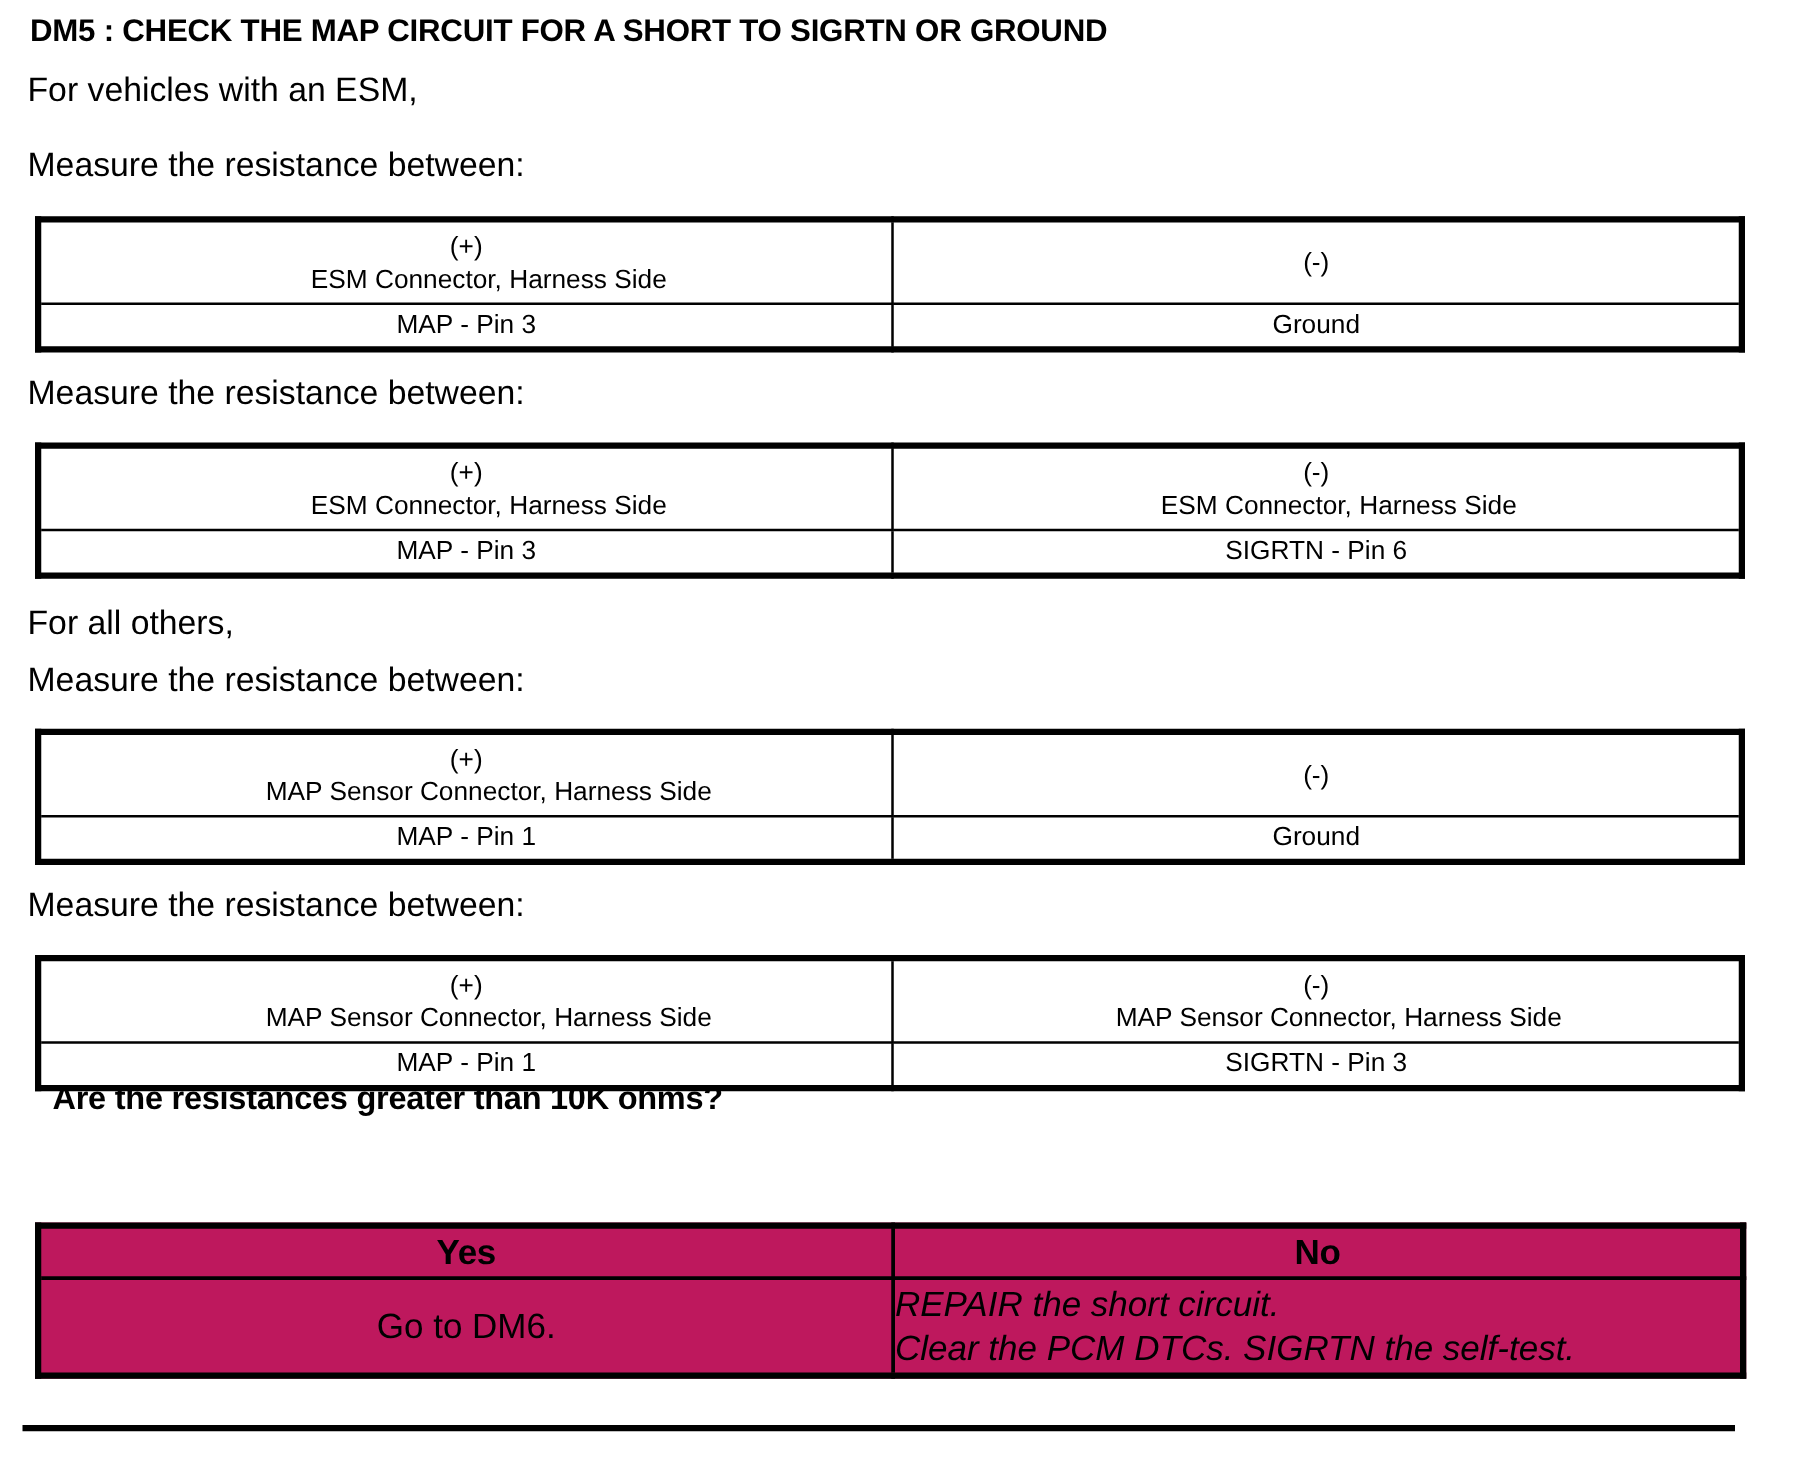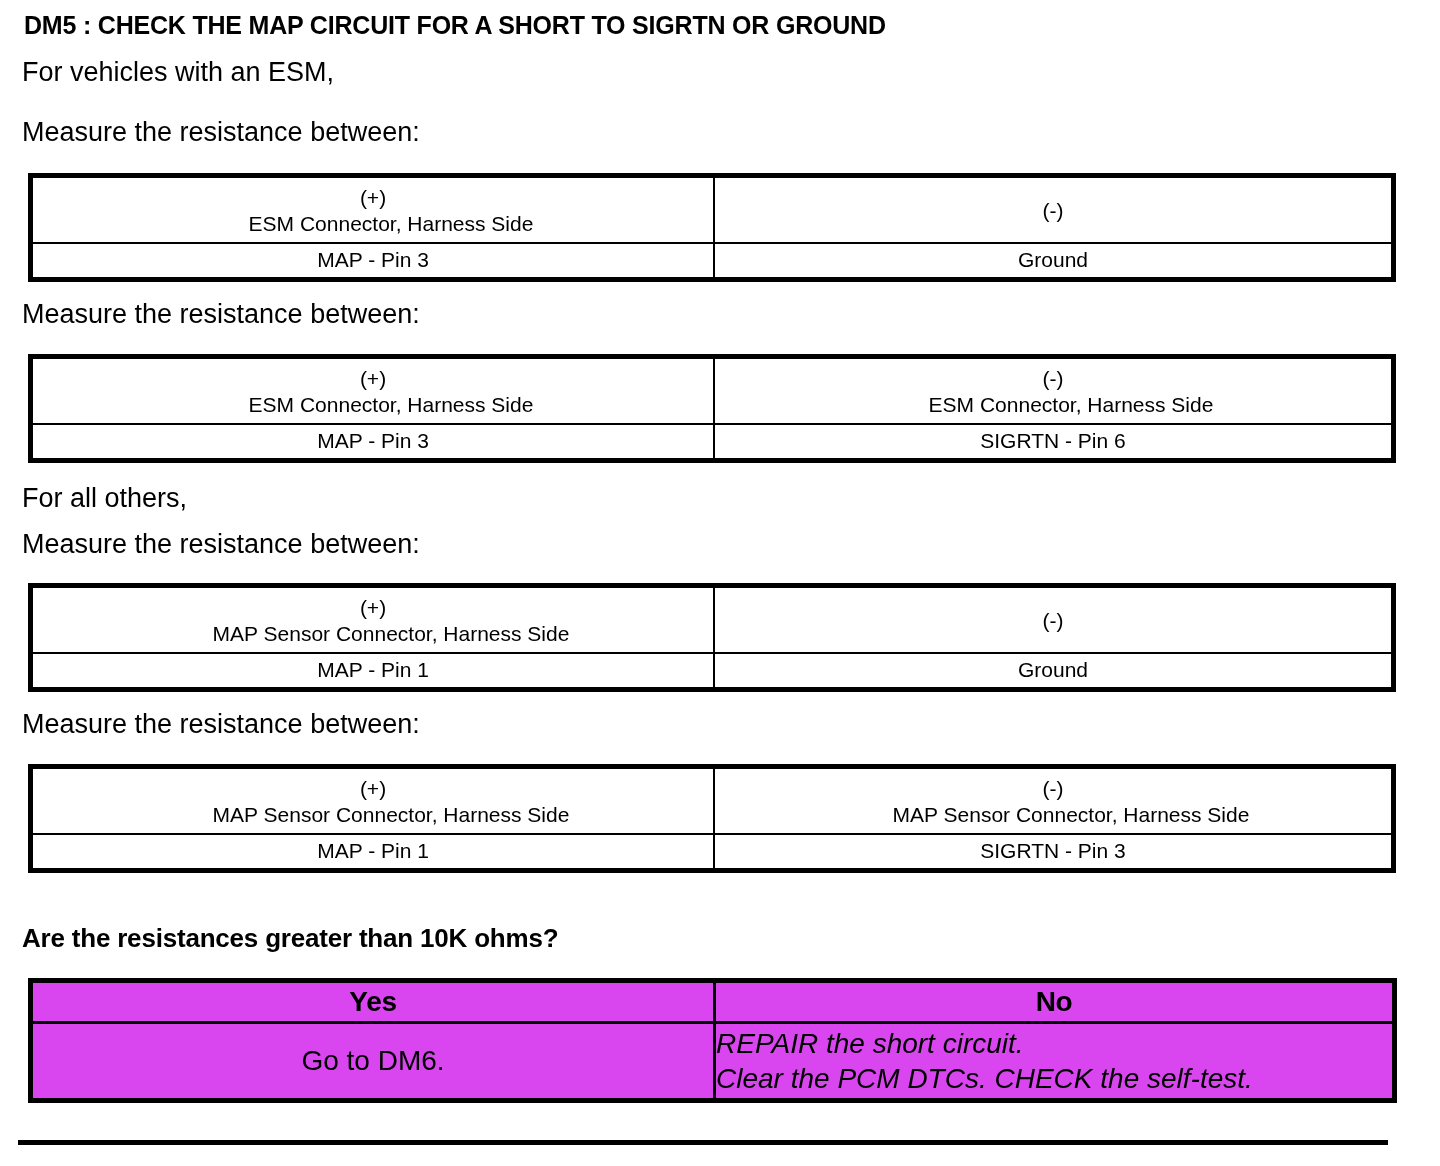--- a/index.html
+++ b/index.html
@@ -86,21 +86,21 @@
   .loc-line  { display: block; margin-left: 36px; }
 
   
   .yn-table {
     position: absolute;
     left: 28px;
     width: 1360px;
     border-collapse: collapse;
     border: 5px solid #000;
     table-layout: fixed;
-    background: #d946ef;
+    background: #be185d;
   }
   .yn-table td {
     border: 3px solid #000;
     padding: 0;
     vertical-align: middle;
   }
   .yn-table td.col-left  { width: 680px; }
   .yn-table td.col-right { width: 676px; }
 
   .yn-table tr.hdr td {
@@ -224,33 +224,33 @@
           <span class="loc-line">MAP Sensor Connector, Harness Side</span>
         </td>
       </tr>
       <tr class="val">
         <td class="col-left">MAP - Pin 1</td>
         <td class="col-right">SIGRTN - Pin 3</td>
       </tr>
     </tbody>
   </table>
 
-  <div class="para-bold" style="top:924px;">Are the resistances greater than 10K ohms?</div>
+  <div class="para-bold" style="top:864px;margin-left:20px;">Are the resistances greater than 10K ohms?</div>
 
   <table class="yn-table" style="top:978px;">
     <tbody>
       <tr class="hdr">
         <td class="col-left">Yes</td>
         <td class="col-right">No</td>
       </tr>
       <tr class="body">
         <td class="col-left yn-yes">Go to DM6.</td>
         <td class="col-right yn-no">
           <span>REPAIR the short circuit.</span>
-          <span>Clear the PCM DTCs. CHECK the self-test.</span>
+          <span>Clear the PCM DTCs. SIGRTN the self-test.</span>
         </td>
       </tr>
     </tbody>
   </table>
 
   <div class="bottom-rule"></div>
 
 </div>
 
 </body></html>

